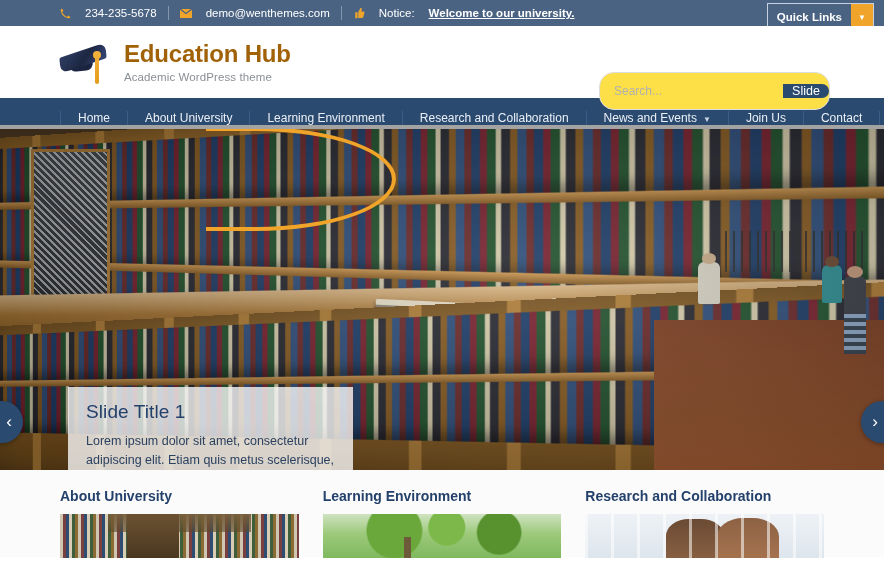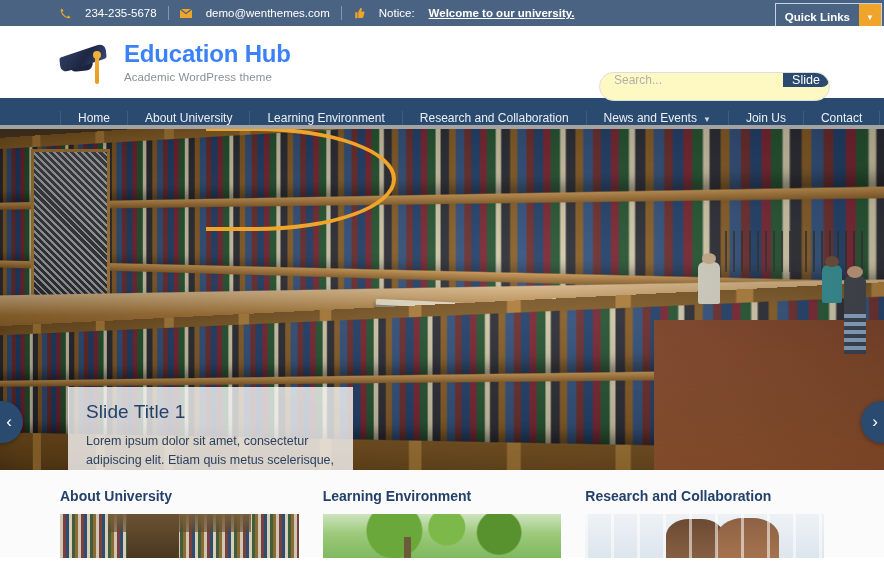--- a/index.html
+++ b/index.html
@@ -41,21 +41,21 @@
   }
   .tb-label { color: #ffffff; }
   .tb-link {
     color: #ffffff;
     text-decoration: underline;
     font-weight: bold;
     cursor: pointer;
   }
   .quicklinks {
     position: absolute;
-    right: 2px;
+    right: 10px;
     top: 3px;
     height: 28px;
     display: flex;
     align-items: stretch;
     border: 1px solid #c6d2e0;
   }
   .ql-label {
     display: flex;
     align-items: center;
     padding: 0 9px;
@@ -116,42 +116,42 @@
     position: absolute;
     left: 33px; top: 11px;
     width: 8px; height: 8px;
     border-radius: 50%;
     background: #f2b13a;
   }
   .brand-text { display: flex; flex-direction: column; }
   .site-title {
     font-size: 24px;
     font-weight: bold;
-    color: #3b82f6;
+    color: #a16207;
     letter-spacing: -0.2px;
     line-height: 1.1;
   }
   .site-desc {
     font-size: 11.5px;
     color: #8a8f96;
     margin-top: 3px;
     letter-spacing: 0.1px;
   }
   .searchwrap {
     position: absolute;
     right: 54px;
     top: 46px;
     display: flex;
-    align-items: flex-start;
+    align-items: center;
     width: 231px;
-    height: 29px;
+    height: 38px;
     border: 1px solid #dddddd;
     border-radius: 15px;
     overflow: hidden;
-    background: #fef9c3;
+    background: #fde047;
   }
   .search-input {
     flex: 1 1 auto;
     border: none;
     outline: none;
     padding: 0 14px;
     font-size: 12px;
     color: #555;
     font-family: "Liberation Sans", sans-serif;
     background: transparent;

